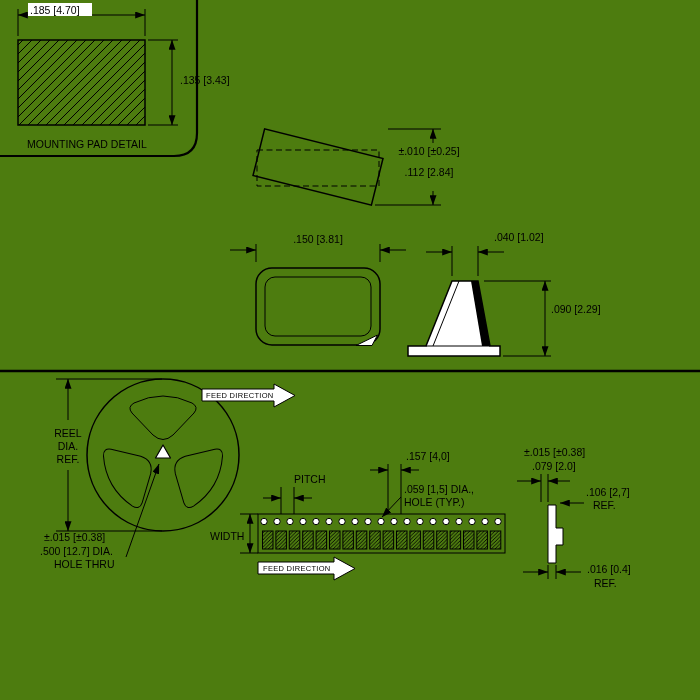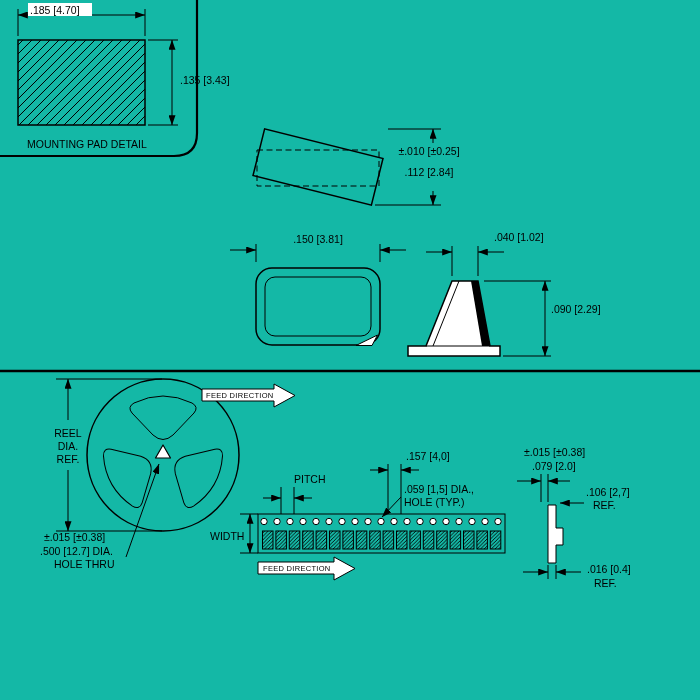--- a/index.html
+++ b/index.html
@@ -1,16 +1,16 @@
 <!DOCTYPE html>
 <html><head>
 <meta charset="utf-8">
 <style>
   html,body{margin:0;padding:0;background:#fff}
-  .sheet{width:700px;height:700px;position:relative;background:#14b8a6;overflow:hidden}
+  .sheet{width:700px;height:700px;position:relative;background:#4d7c0f;overflow:hidden}
   svg{display:block}
   text{font-family:"Liberation Sans","DejaVu Sans",sans-serif;font-size:10.5px;fill:#000}
   .t-small{font-size:7.5px;letter-spacing:.3px}
   .t-mid{text-anchor:middle}
   .ln{stroke:#000;stroke-width:1;fill:none}
   .ln2{stroke:#000;stroke-width:1.5;fill:none}
   .ln3{stroke:#000;stroke-width:2.2;fill:none}
   .sep{stroke:#000;stroke-width:2.6;fill:none}
   .dash{stroke-dasharray:6 3.5}
   .wfill{fill:#fff}

